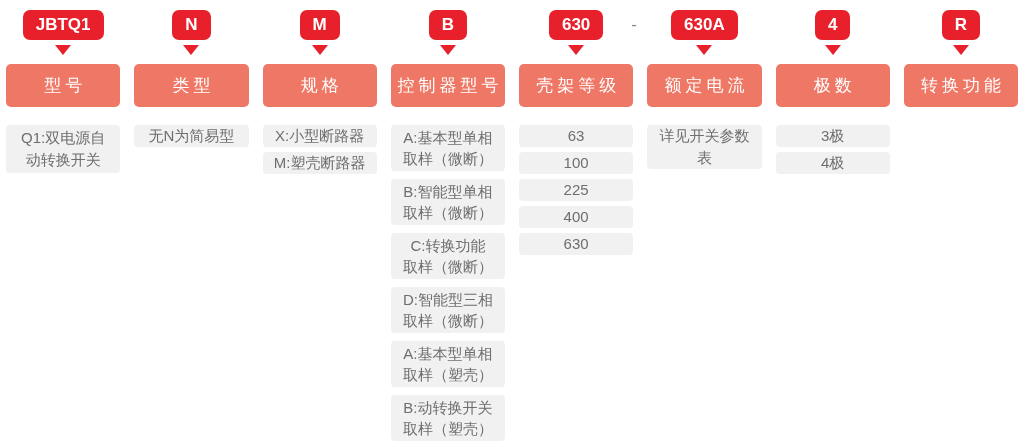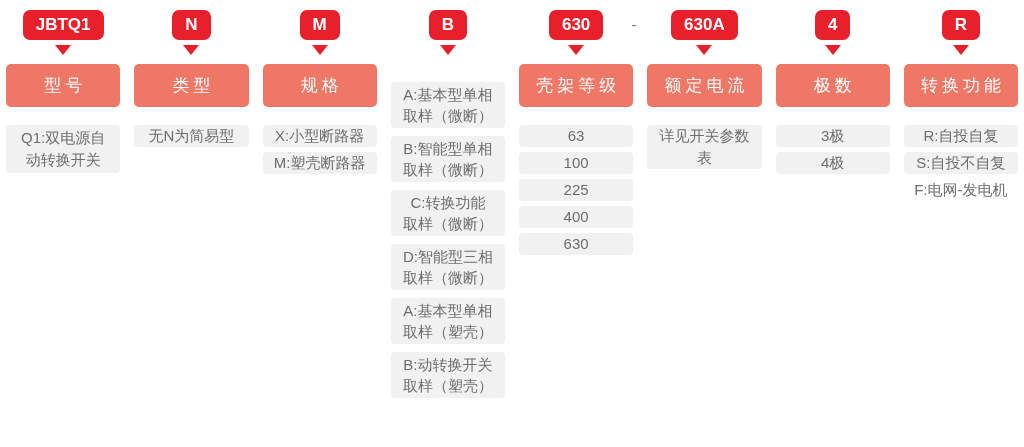--- a/index.html
+++ b/index.html
@@ -150,20 +150,21 @@
           <div class="item">M:塑壳断路器</div>
         </div>
   </div>
 
   <div class="col">
     <div class="badge-row">
 
       <span class="badge">B</span>
     </div>
     <div class="arrow"></div>
+    <div class="header">控制器型号</div>
     <div class="items wide-gap">
           <div class="item two-line">A:基本型单相
 取样（微断）</div>
           <div class="item two-line">B:智能型单相
 取样（微断）</div>
           <div class="item two-line">C:转换功能
 取样（微断）</div>
           <div class="item two-line">D:智能型三相
 取样（微断）</div>
           <div class="item two-line">A:基本型单相
@@ -214,20 +215,15 @@
         </div>
   </div>
 
   <div class="col">
     <div class="badge-row">
 
       <span class="badge">R</span>
     </div>
     <div class="arrow"></div>
     <div class="header">转换功能</div>
-    <div class="items">
-          <div class="item">R:自投自复</div>
-          <div class="item">S:自投不自复</div>
-          <div class="item plain">F:电网-发电机</div>
-        </div>
   </div>
 </div>
 </div>
 
 </body></html>

